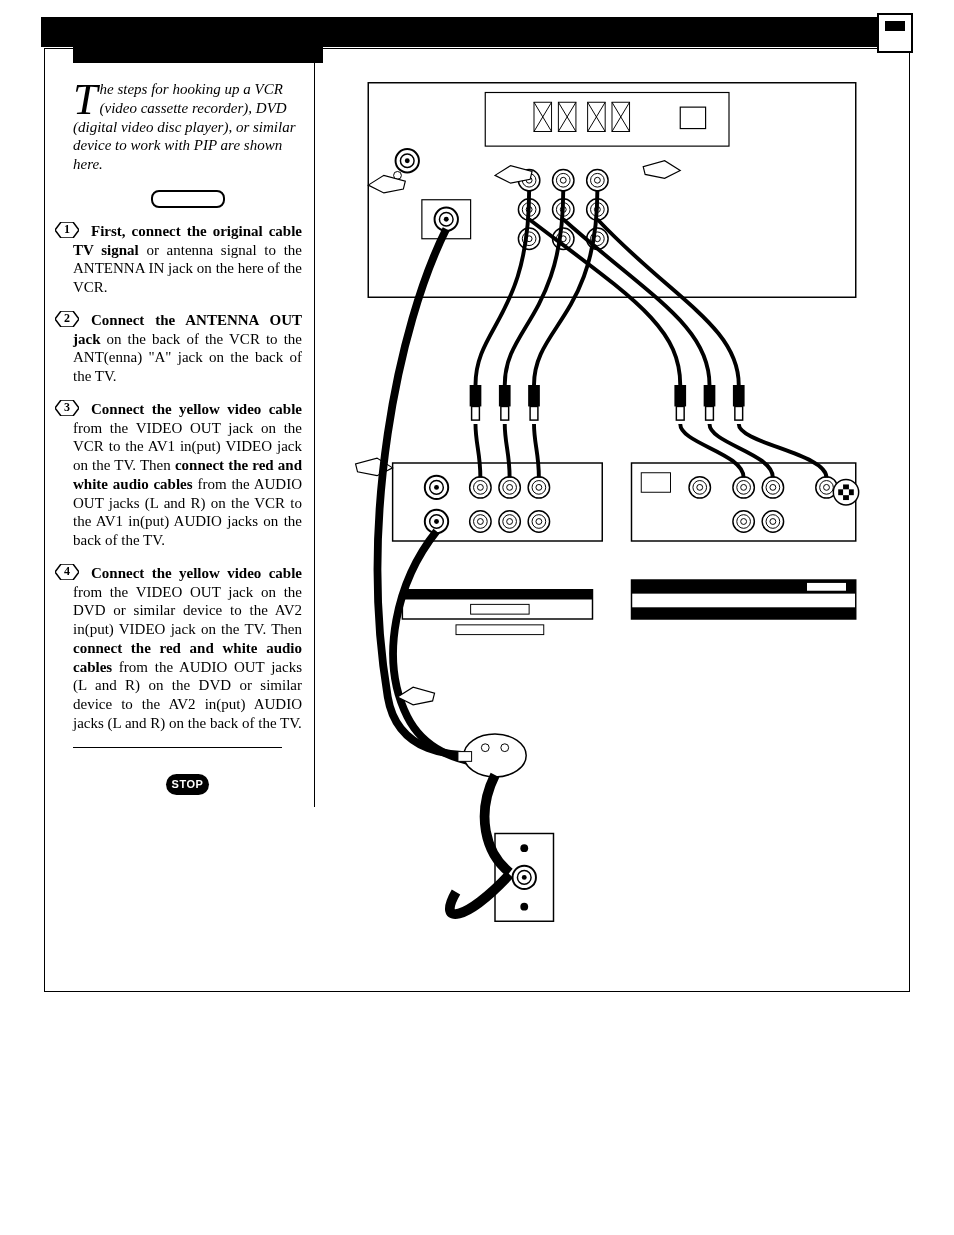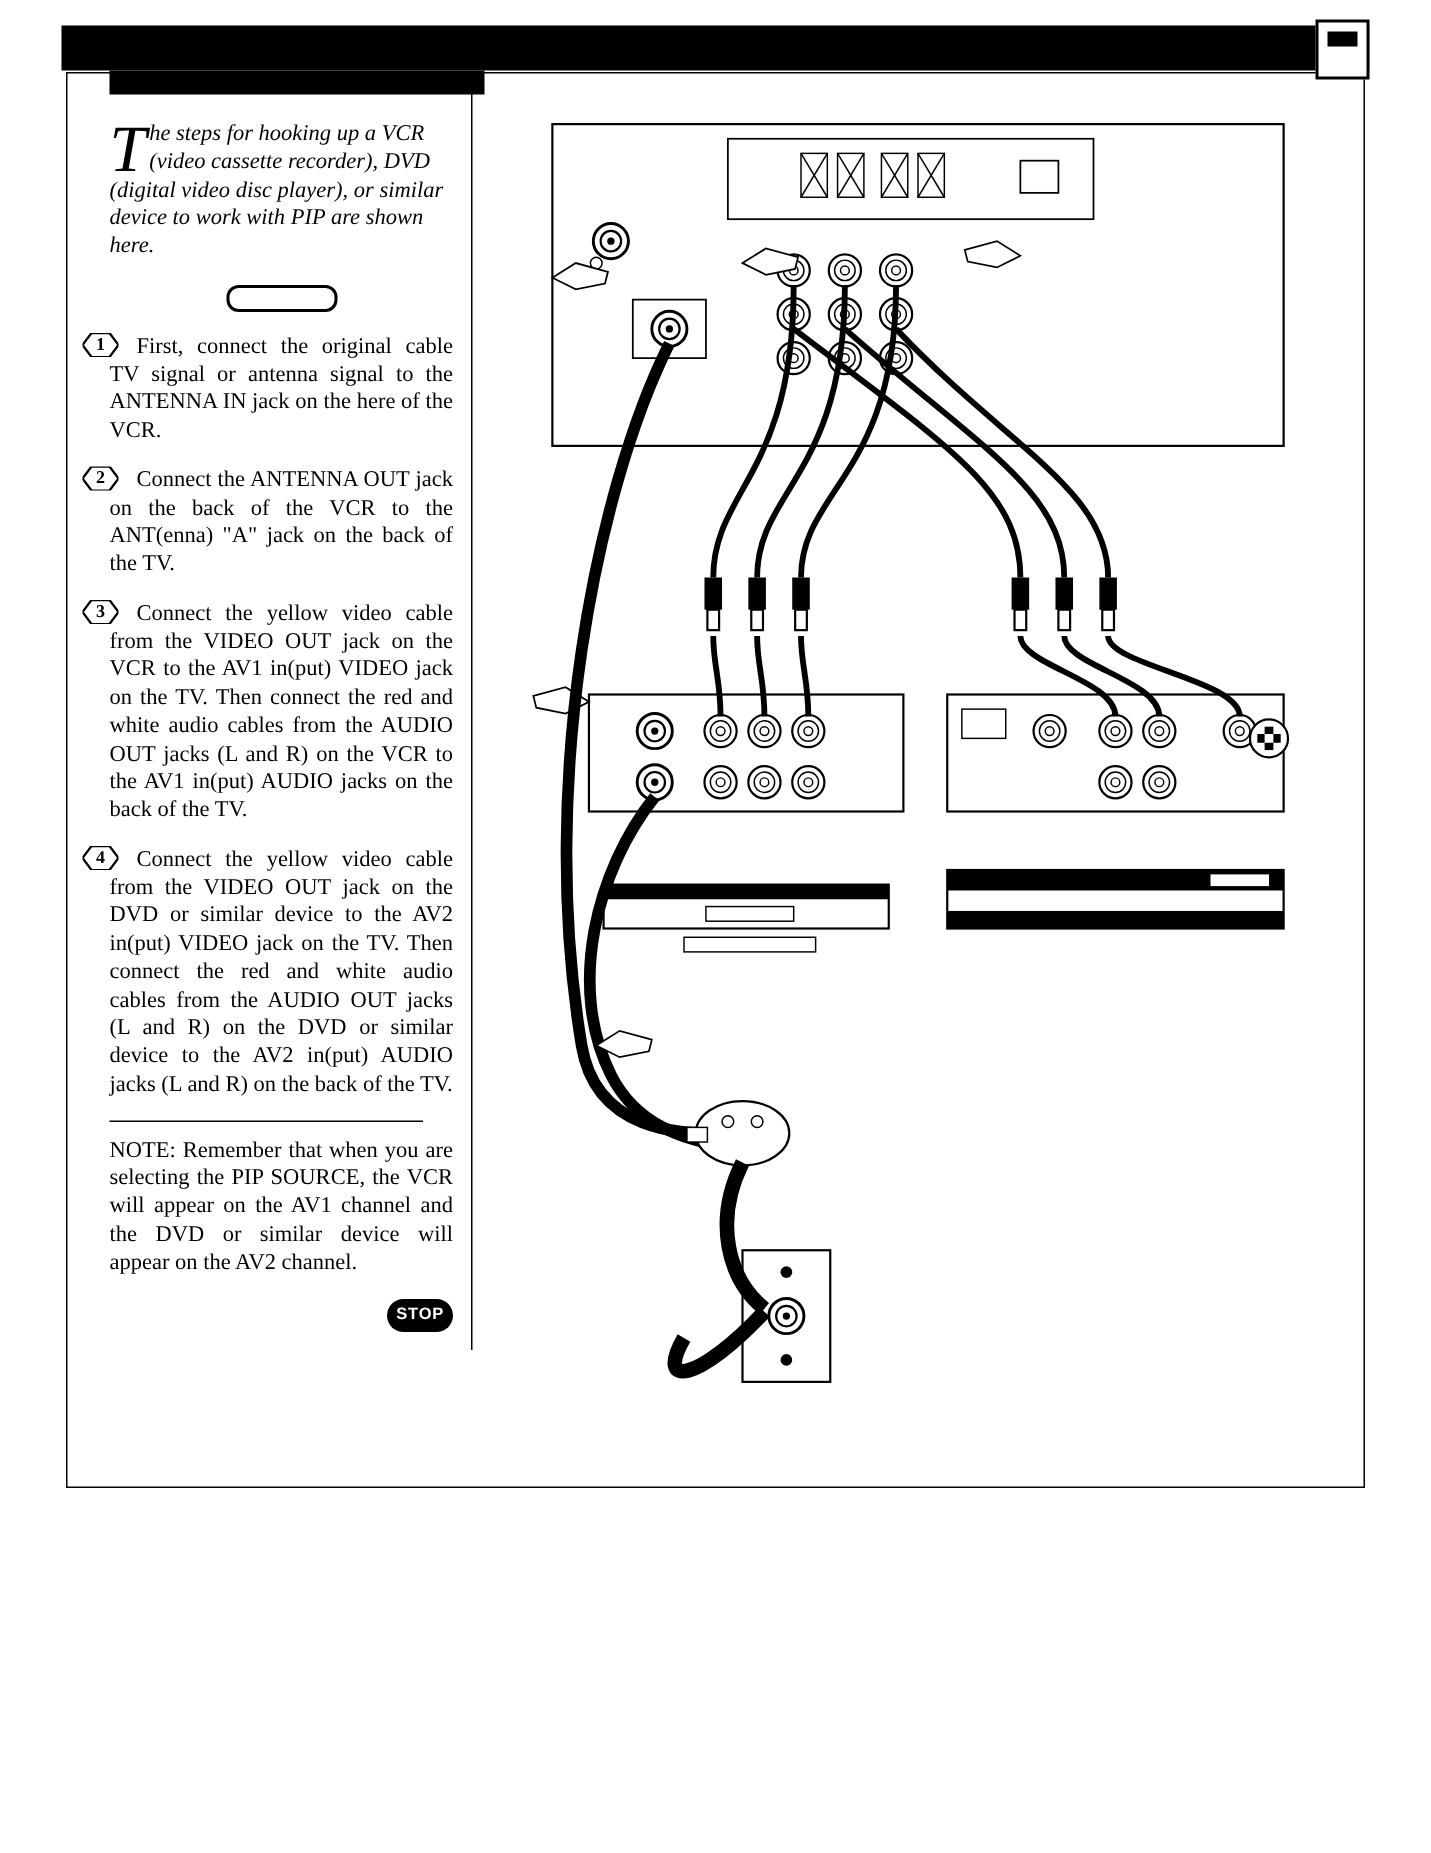--- a/index.html
+++ b/index.html
@@ -98,32 +98,32 @@
     align-items: center;
     justify-content: center;
     font-weight: bold;
     font-size: 12px;
   }
   .step-marker svg {
     position: absolute;
     left: 0; top: 0;
     width: 24px; height: 16px;
   }
-  .b { font-weight: normal; }
+  .b { font-weight: bold; }
   hr.sep {
     border: none;
     border-top: 1px solid #000;
     margin: 10px 20px 10px 0;
   }
   .note { margin-top: 6px; text-align: justify; }
   .stop {
     display: flex;
     align-items: center;
-    justify-content: flex-end;
-    margin-top: 13px;
+    justify-content: center;
+    margin-top: 26px;
   }
   .stop-badge {
     background: #000;
     color: #fff;
     font-weight: bold;
     font-size: 11px;
     padding: 4px 6px;
     border-radius: 12px;
     letter-spacing: 0.5px;
     font-family: Arial, sans-serif;
@@ -187,23 +187,20 @@
           <svg viewBox="0 0 24 16">
               <polygon points="0,8 6,0 18,0 24,8 18,16 6,16" fill="#fff" stroke="#000" stroke-width="1.5"></polygon>
             </svg>
           <span style="position:relative">4</span>
         </span>
         <span style="display:inline-block;width:18px"></span><span class="b">Connect the yellow video cable</span><span> from the VIDEO OUT jack on the DVD or similar device to the AV2 in(put) VIDEO jack on the TV.  Then </span><span class="b">connect the red and white audio cables</span><span> from the AUDIO OUT jacks (L and R) on the DVD or similar device to the AV2 in(put) AUDIO jacks (L and R) on the back of the TV.</span>
       </div>
 
       <hr class="sep">
 
-      <p class="note">
-        <span class="b">NOTE:</span><span>  Remember that when you are selecting the PIP SOURCE, the VCR will appear on the AV1 channel and the DVD or similar device will appear on the AV2 channel.</span>
-      </p>
 
       <div class="stop">
         <span class="stop-badge">STOP</span>
       </div>
     </div>
 
     <div class="diagram">
       <svg viewBox="0 0 560 900">
         <defs>
           <g id="rca">

